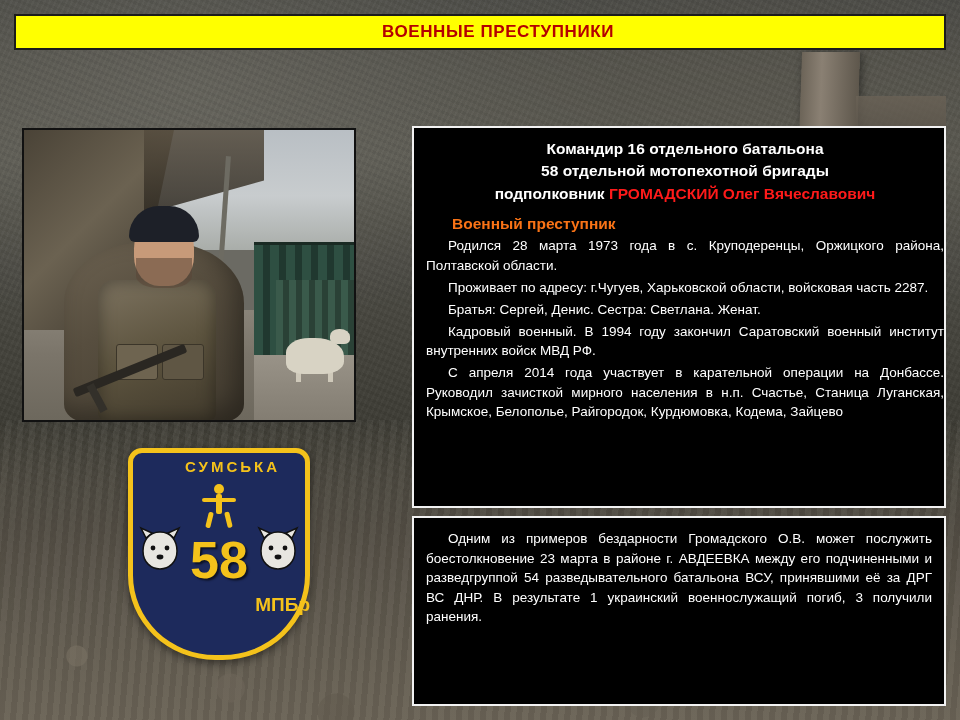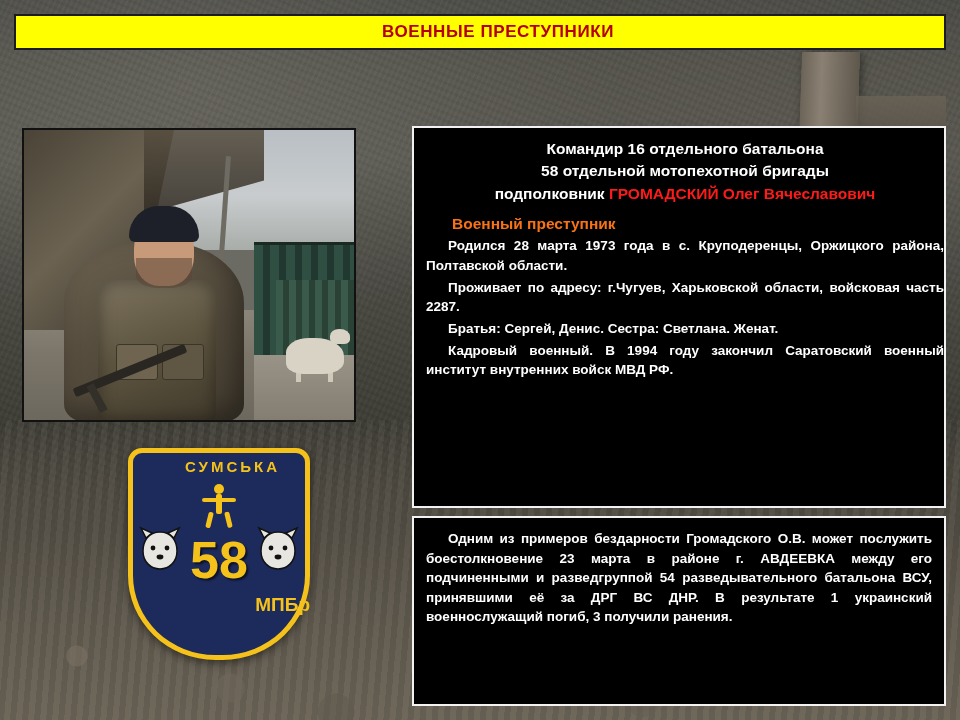--- a/index.html
+++ b/index.html
@@ -392,21 +392,21 @@
     font-size: 15.5px;
     font-weight: bold;
     color: #f97316;
   }
   .para {
     margin-top: 3px;
     font-size: 13.5px;
     line-height: 1.42;
     text-align: justify;
     text-indent: 22px;
-    font-weight: bold;
+    font-weight: normal;
   }
   .box-second .para {
     font-size: 13.5px;
     line-height: 1.45;
   }
 </style>
 </head>
 <body>
 
 <div class="page">
@@ -492,19 +492,20 @@
     <div class="hdr-line">Командир 16 отдельного батальона</div>
     <div class="hdr-line">58 отдельной мотопехотной бригады</div>
     <div class="hdr-line">
       <span>подполковник </span><span class="red">ГРОМАДСКИЙ Олег Вячеславович</span>
     </div>
     <div class="crime-label">Военный преступник</div>
     <div class="para">Родился 28 марта 1973 года в с. Круподеренцы,  Оржицкого района, Полтавской области.</div>
     <div class="para">Проживает по адресу: г.Чугуев, Харьковской области, войсковая часть 2287.</div>
     <div class="para">Братья: Сергей, Денис. Сестра: Светлана. Женат.</div>
     <div class="para">Кадровый военный. В 1994 году закончил Саратовский военный институт внутренних войск МВД РФ.</div>
+    <div class="para">С апреля 2014 года участвует в карательной операции на Донбассе. Руководил зачисткой мирного населения в н.п. Счастье, Станица Луганская, Крымское, Белополье, Райгородок, Курдюмовка, Кодема, Зайцево</div>
   </div>
 
   <div class="box box-second">
     <div class="para">Одним из примеров бездарности Громадского О.В. может послужить боестолкновение 23 марта  в районе г. АВДЕЕВКА между его подчиненными и   разведгруппой 54 разведывательного батальона ВСУ, принявшими её за ДРГ ВС ДНР. В результате 1 украинский военнослужащий погиб, 3 получили ранения.</div>
   </div>
 
 </div>
 
 </body></html>

